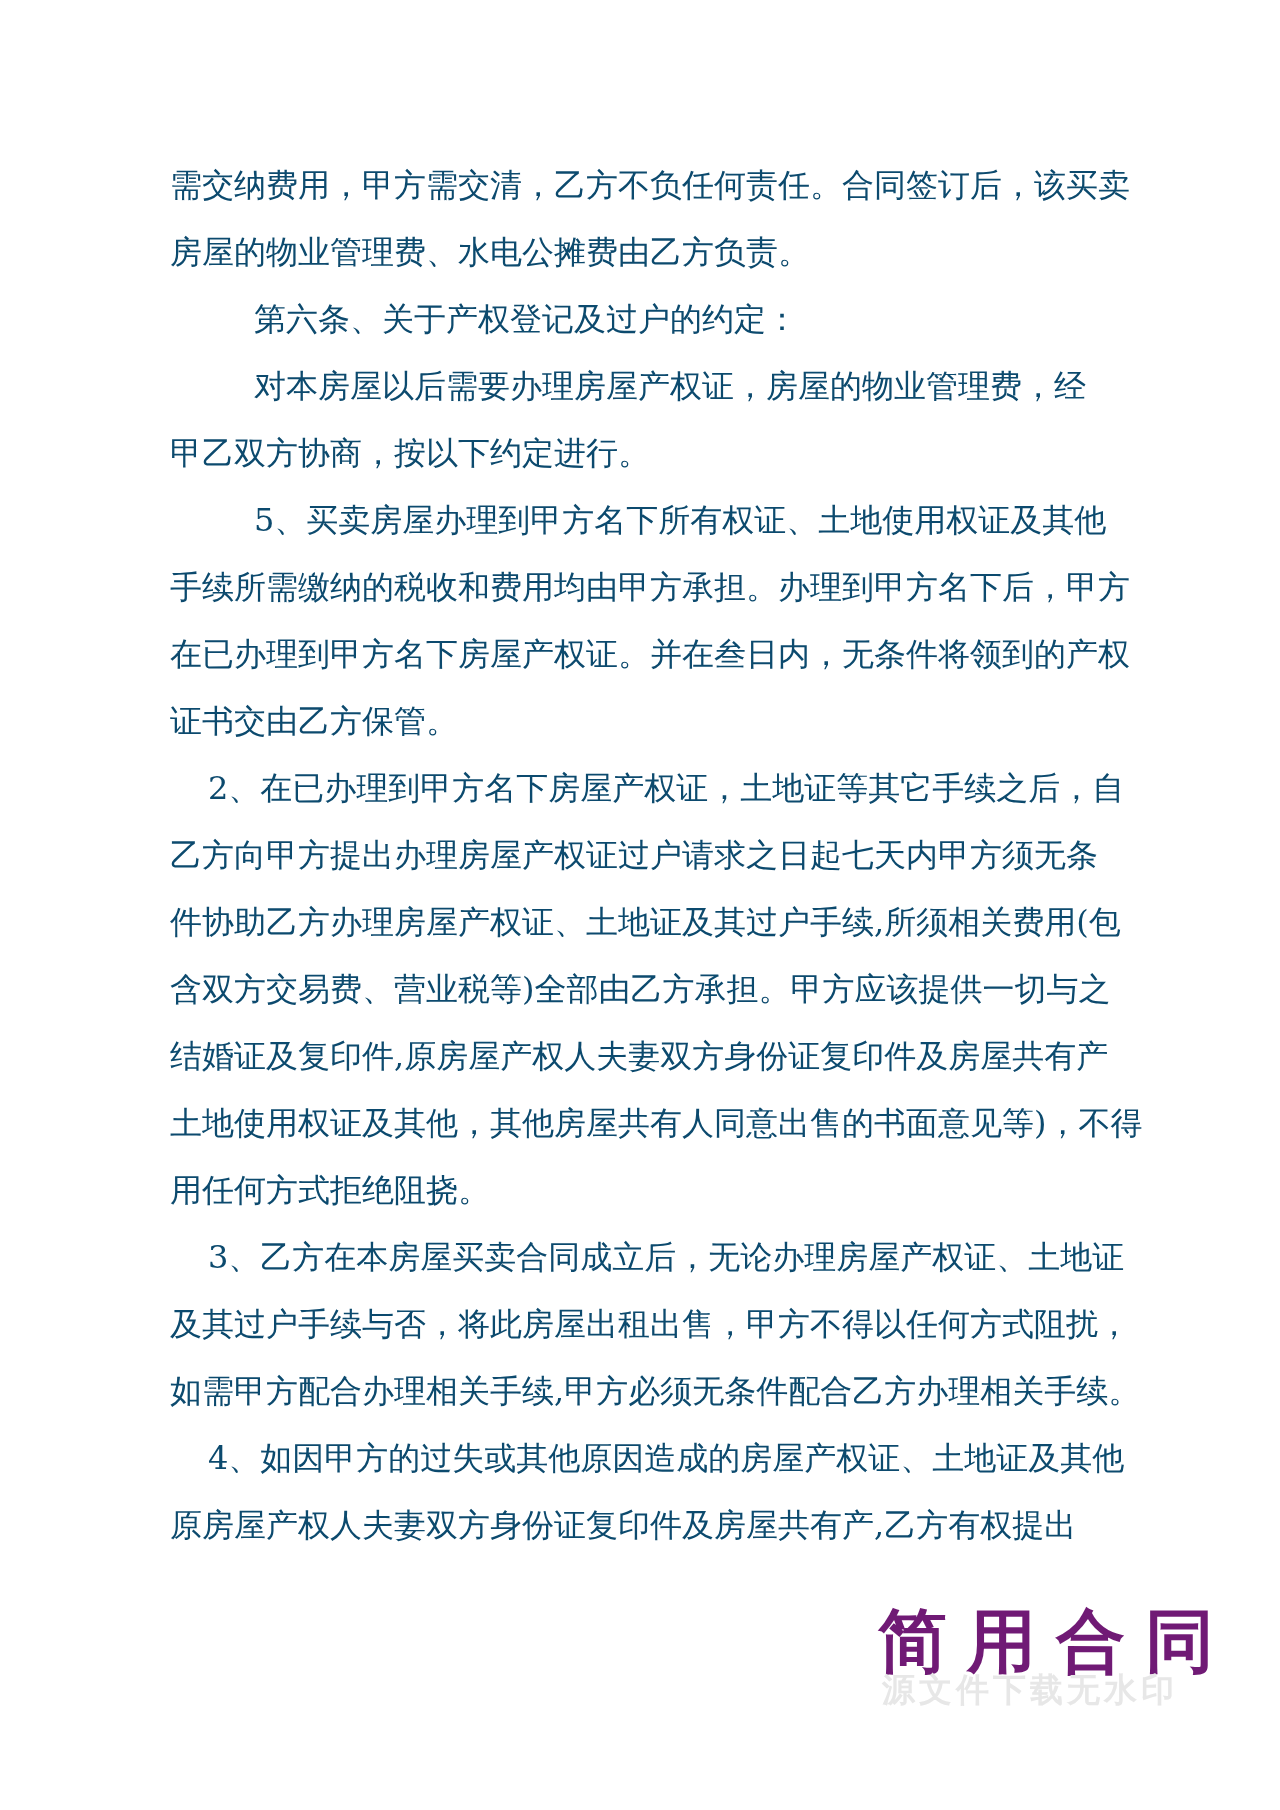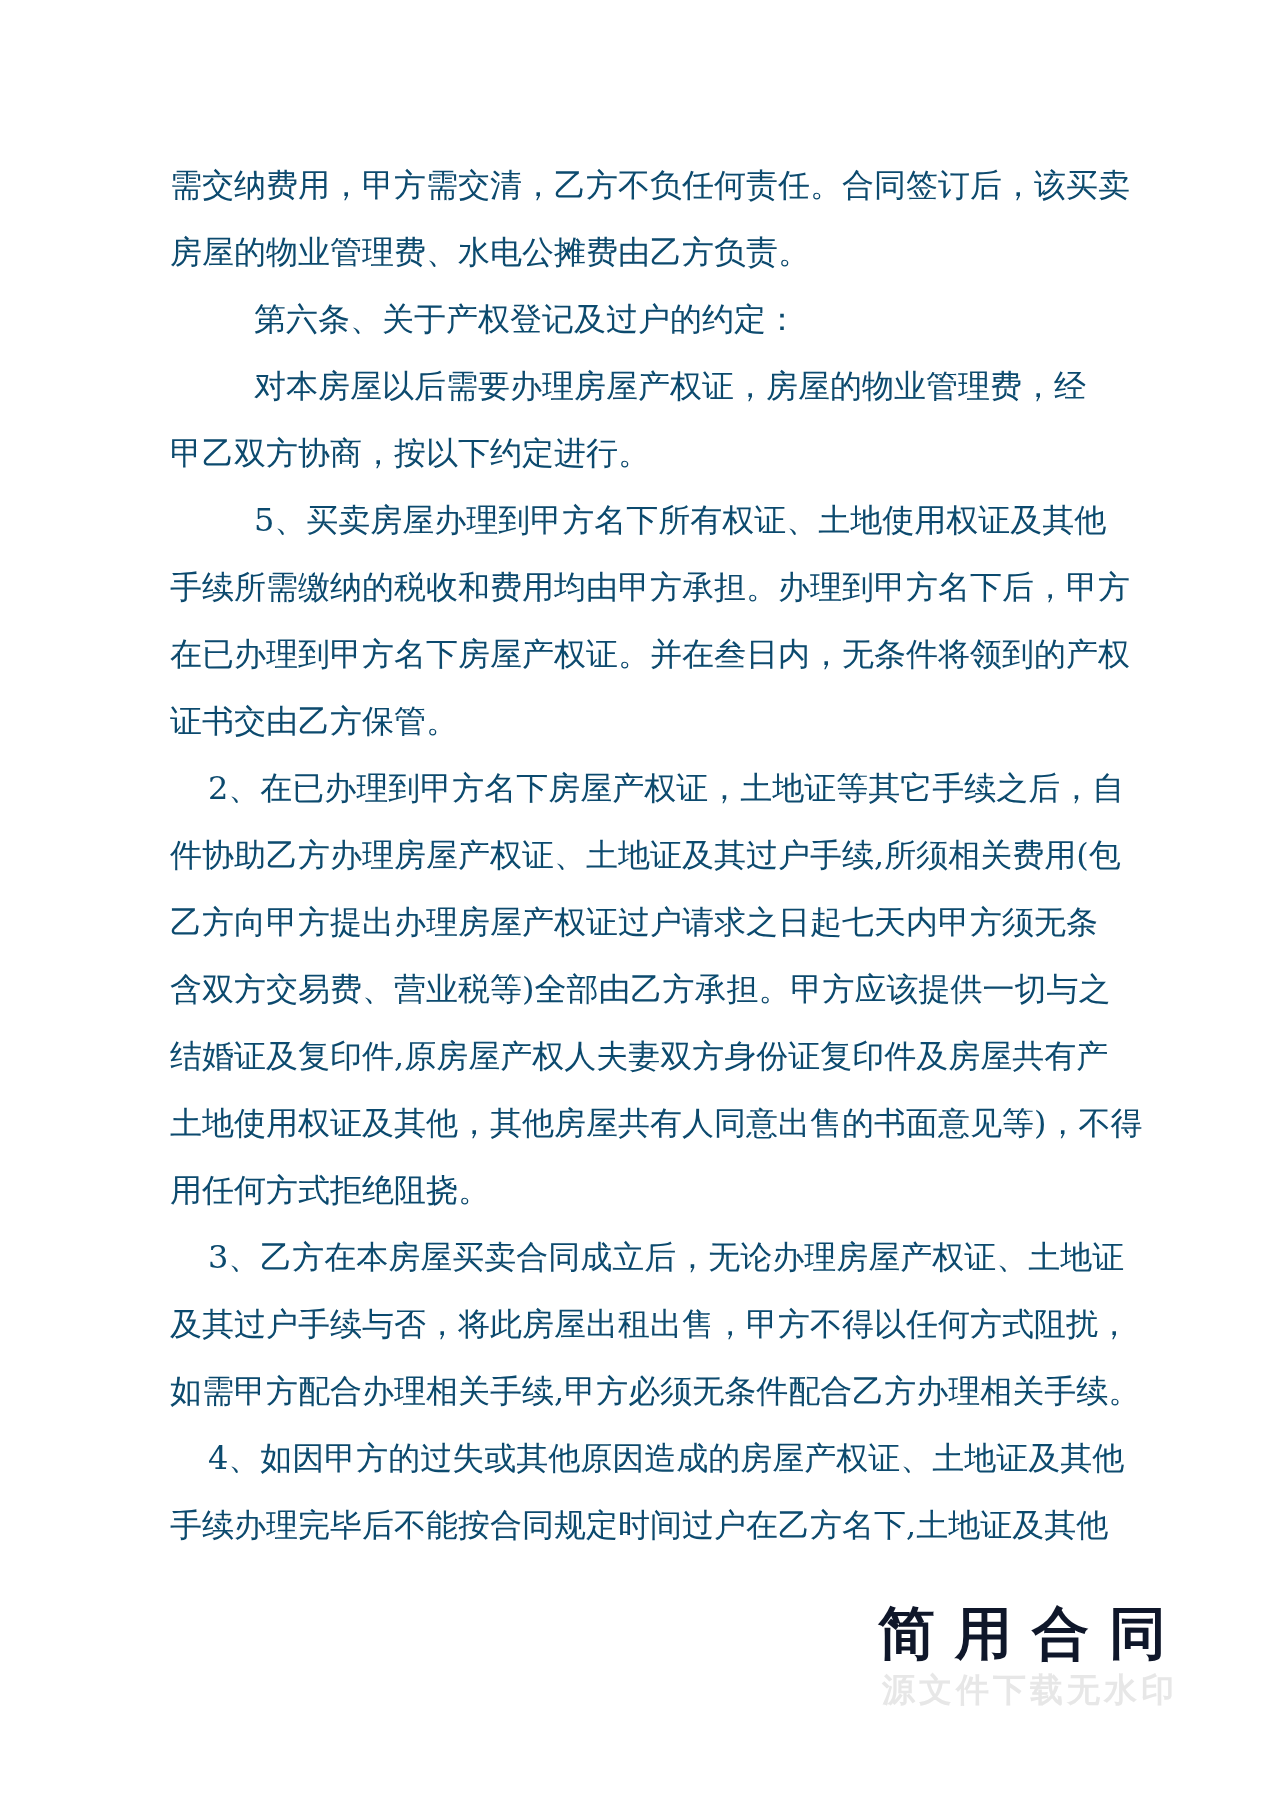--- a/index.html
+++ b/index.html
@@ -35,23 +35,23 @@
   .watermark {
     position: absolute;
     pointer-events: none;
   }
   .wm-line1 {
     position: absolute;
     left: 878px;
     top: 1596px;
     font-family: "DejaVu Sans", "Liberation Sans", sans-serif;
     font-weight: bold;
-    font-size: 57px;
+    font-size: 69px;
     letter-spacing: 20px;
-    color: #0f172a;
+    color: #701a75;
     white-space: nowrap;
   }
   .wm-line2 {
     position: absolute;
     left: 882px;
     top: 1668px;
     font-family: "DejaVu Sans", "Liberation Sans", sans-serif;
     font-weight: bold;
     font-size: 33px;
     letter-spacing: 4px;
@@ -68,31 +68,31 @@
       <div class="line ind-0">需交纳费用，甲方需交清，乙方不负任何责任。合同签订后，该买卖</div>
       <div class="line ind-0">房屋的物业管理费、水电公摊费由乙方负责。</div>
       <div class="line ind-2">第六条、关于产权登记及过户的约定：</div>
       <div class="line ind-2">对本房屋以后需要办理房屋产权证，房屋的物业管理费，经</div>
       <div class="line ind-0">甲乙双方协商，按以下约定进行。</div>
       <div class="line ind-2">5、买卖房屋办理到甲方名下所有权证、土地使用权证及其他</div>
       <div class="line ind-0">手续所需缴纳的税收和费用均由甲方承担。办理到甲方名下后，甲方</div>
       <div class="line ind-0">在已办理到甲方名下房屋产权证。并在叁日内，无条件将领到的产权</div>
       <div class="line ind-0">证书交由乙方保管。</div>
       <div class="line ind-1">2、在已办理到甲方名下房屋产权证，土地证等其它手续之后，自</div>
+      <div class="line ind-0">乙方向甲方提出办理房屋产权证过户请求之日起七天内甲方须无条</div>
       <div class="line ind-0">件协助乙方办理房屋产权证、土地证及其过户手续,所须相关费用(包</div>
-      <div class="line ind-0">乙方向甲方提出办理房屋产权证过户请求之日起七天内甲方须无条</div>
       <div class="line ind-0">含双方交易费、营业税等)全部由乙方承担。甲方应该提供一切与之</div>
       <div class="line ind-0">结婚证及复印件,原房屋产权人夫妻双方身份证复印件及房屋共有产</div>
       <div class="line ind-0">土地使用权证及其他，其他房屋共有人同意出售的书面意见等)，不得</div>
       <div class="line ind-0">用任何方式拒绝阻挠。</div>
       <div class="line ind-1">3、乙方在本房屋买卖合同成立后，无论办理房屋产权证、土地证</div>
       <div class="line ind-0">及其过户手续与否，将此房屋出租出售，甲方不得以任何方式阻扰，</div>
       <div class="line ind-0">如需甲方配合办理相关手续,甲方必须无条件配合乙方办理相关手续。</div>
       <div class="line ind-1">4、如因甲方的过失或其他原因造成的房屋产权证、土地证及其他</div>
-      <div class="line ind-0">手续办理完毕后不能按合同规定时间过户在乙方名下,土地证及其他</div>
+      <div class="line ind-0">原房屋产权人夫妻双方身份证复印件及房屋共有产,乙方有权提出</div>
     </div>
 
   <div class="watermark">
     <div class="wm-line1">简用合同</div>
     <div class="wm-line2">源文件下载无水印</div>
   </div>
 
 </div>
 
 </body></html>

